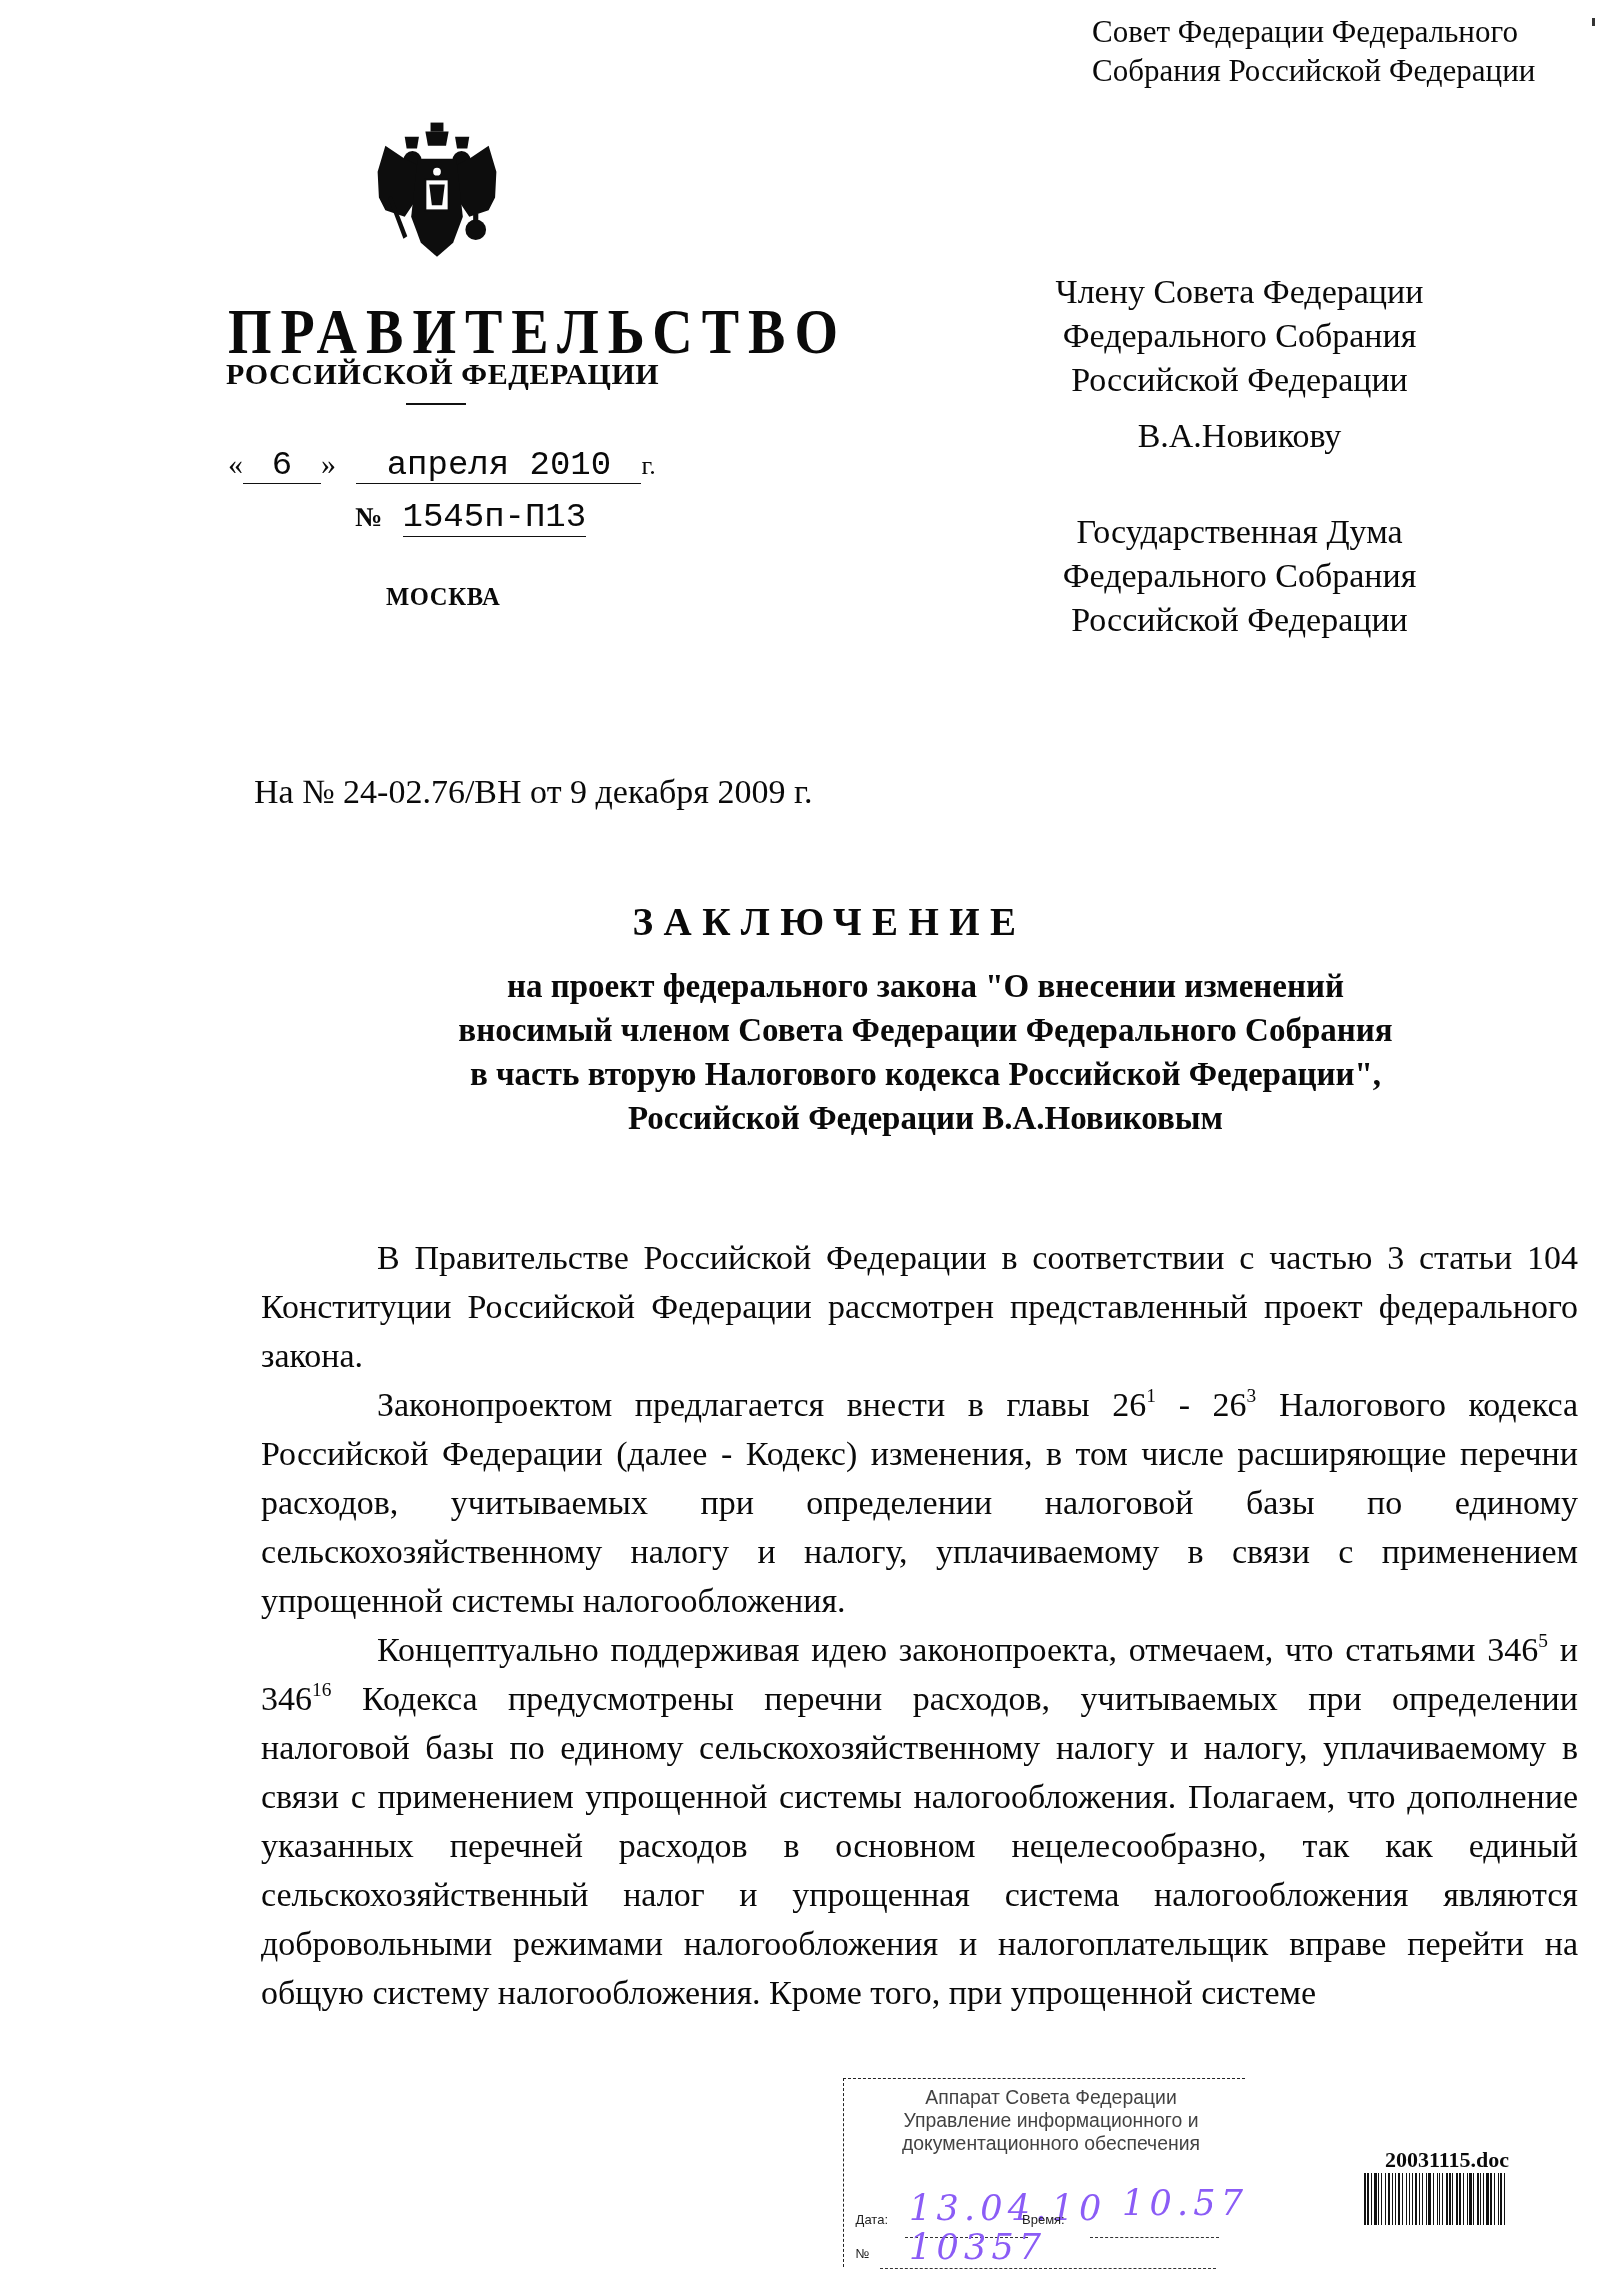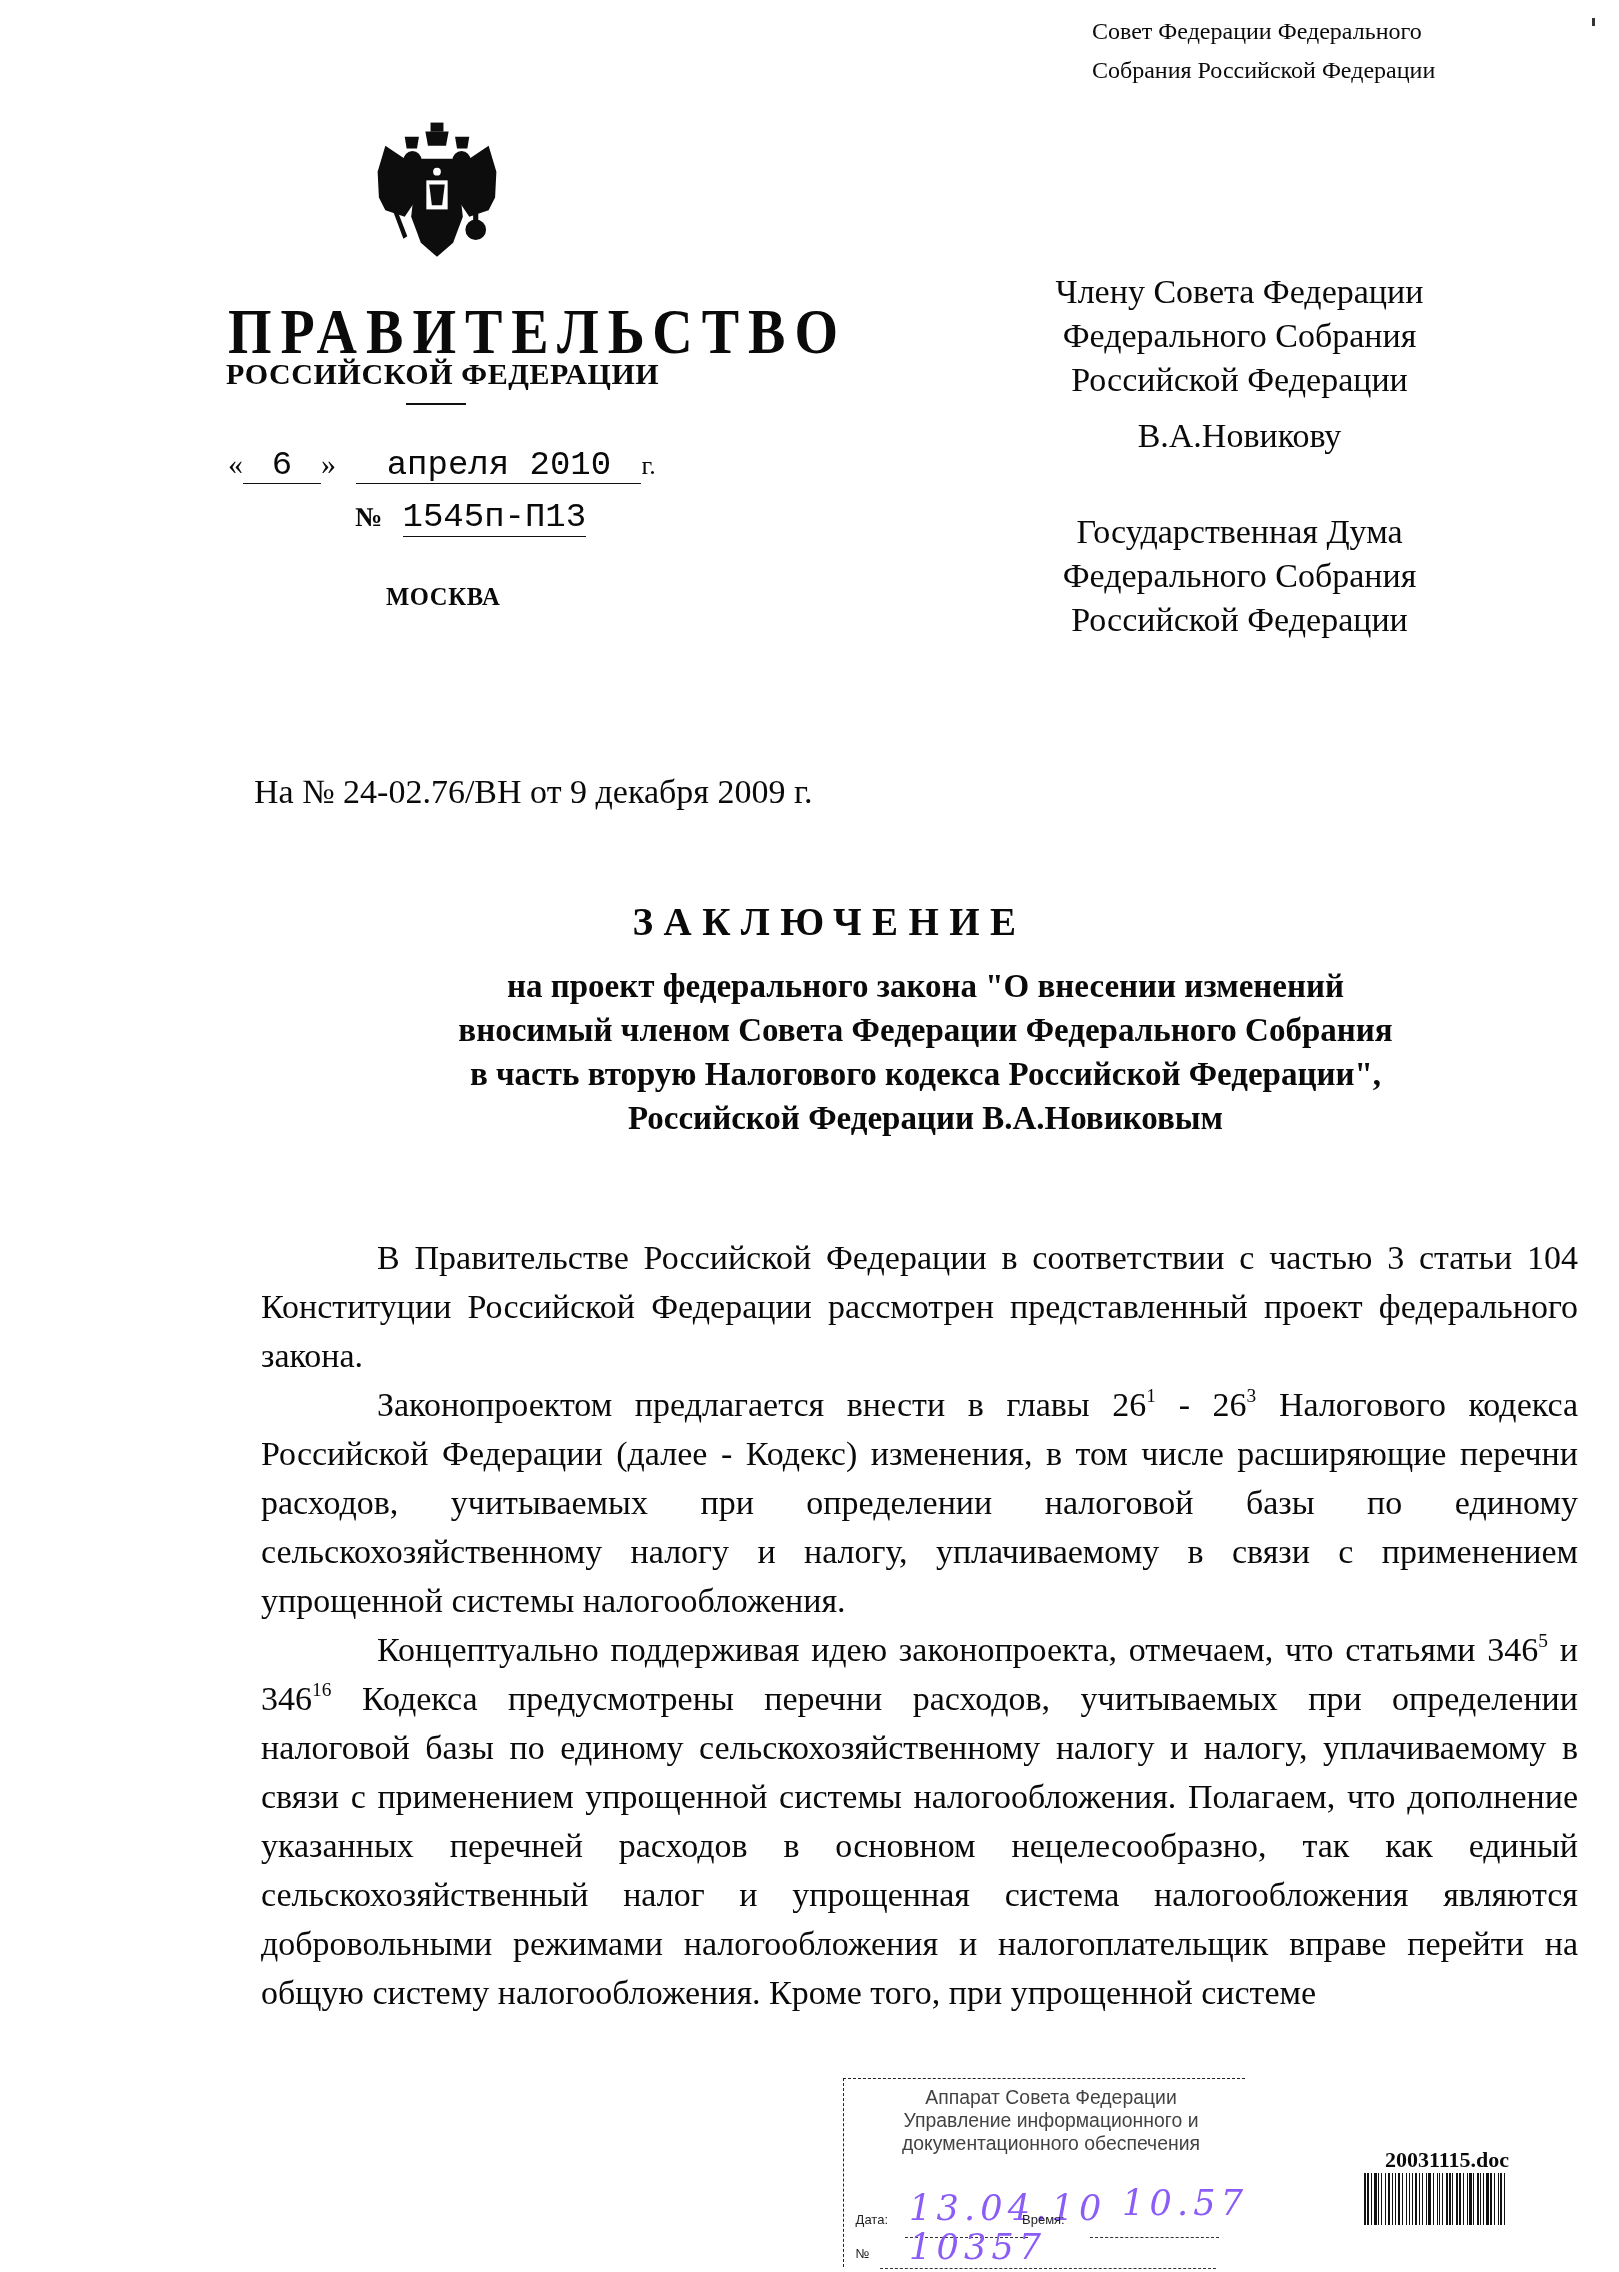--- a/index.html
+++ b/index.html
@@ -3,21 +3,21 @@
 <meta charset="utf-8">
 <style>
   html, body { margin: 0; padding: 0; background: #ffffff; }
   body {
     width: 1620px; height: 2273px; position: relative; overflow: hidden;
     font-family: "Liberation Serif", "DejaVu Serif", serif; color: #0a0a0a;
   }
   .abs { position: absolute; }
 
   
-  .top-right { left: 1092px; top: 11.6px; font-size: 24px; line-height: 39px; }
+  .top-right { left: 1092px; top: 11.6px; font-size: 31px; line-height: 39px; }
 
   
   .emblem { left: 366px; top: 120px; width: 142px; height: 142px; }
 
   
   .gov-title { left: 228px; top: 294px; font-size: 56px; font-weight: bold; letter-spacing: 9px; transform: scaleY(1.15); transform-origin: left top; }
   .gov-sub { left: 226px; top: 357px; font-size: 30px; font-weight: bold; letter-spacing: 0.6px; }
   .gov-rule { left: 406px; top: 403px; width: 60px; height: 1.9px; background: #111; }
 
   .date-row { left: 228px; top: 446px; font-family: "Liberation Mono", "DejaVu Sans Mono", monospace; font-size: 34px; }

